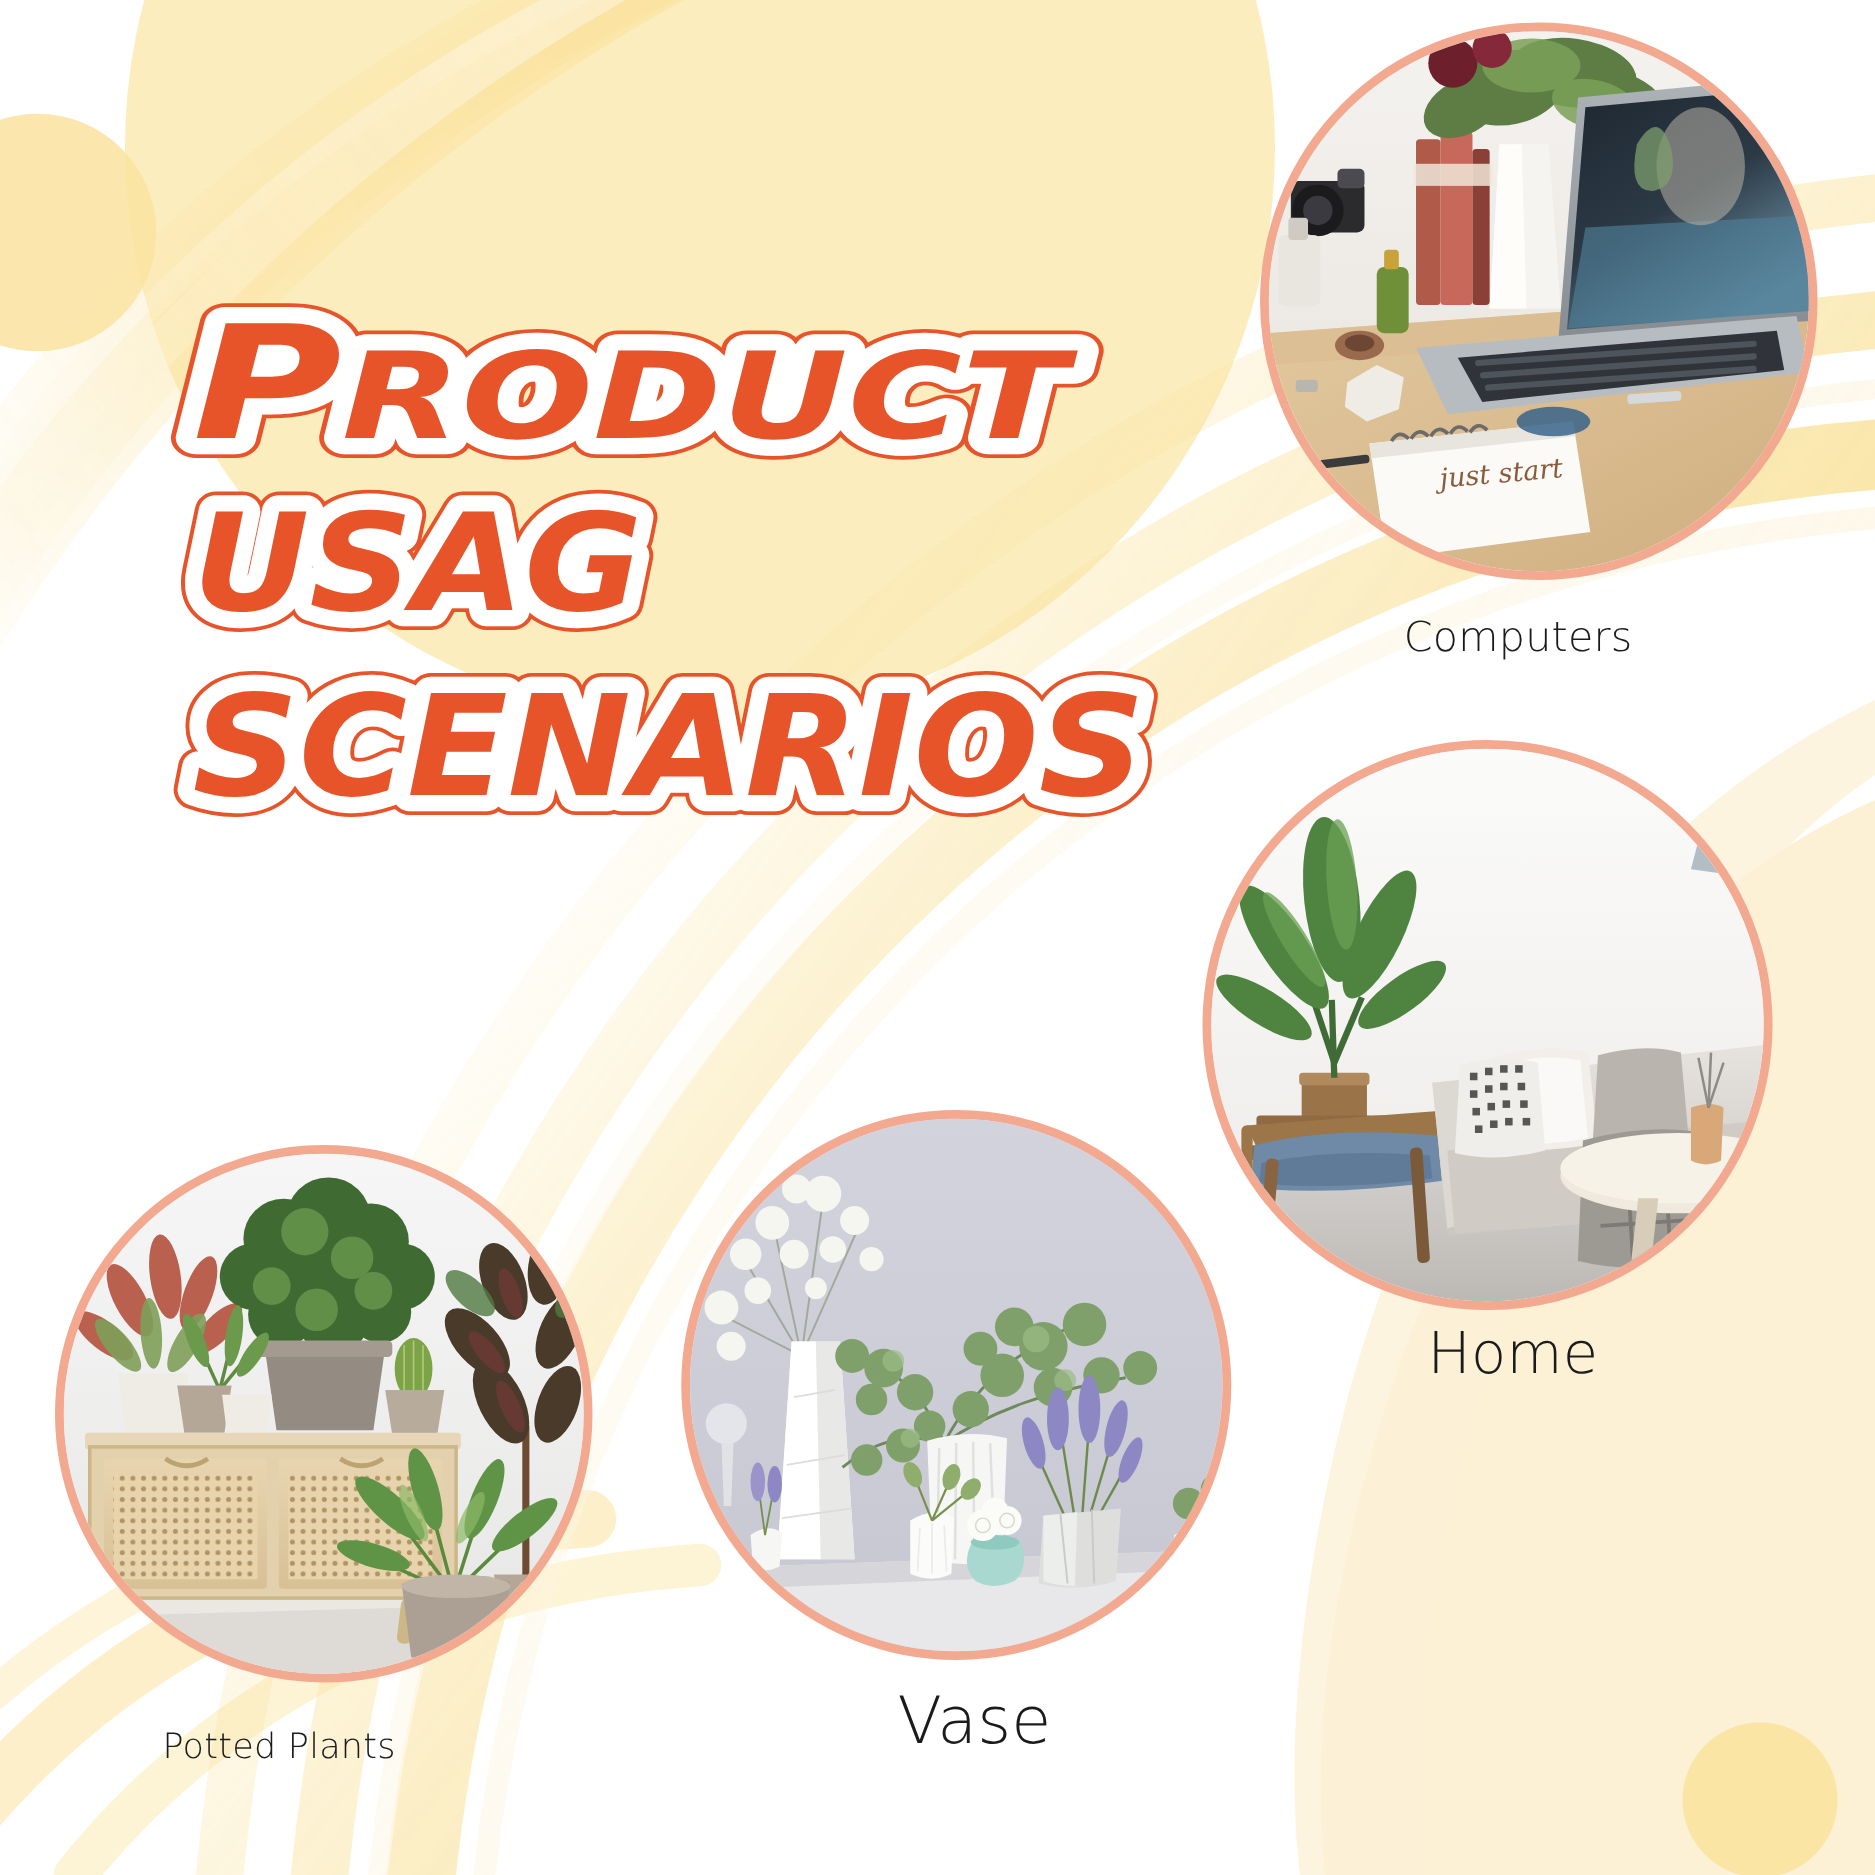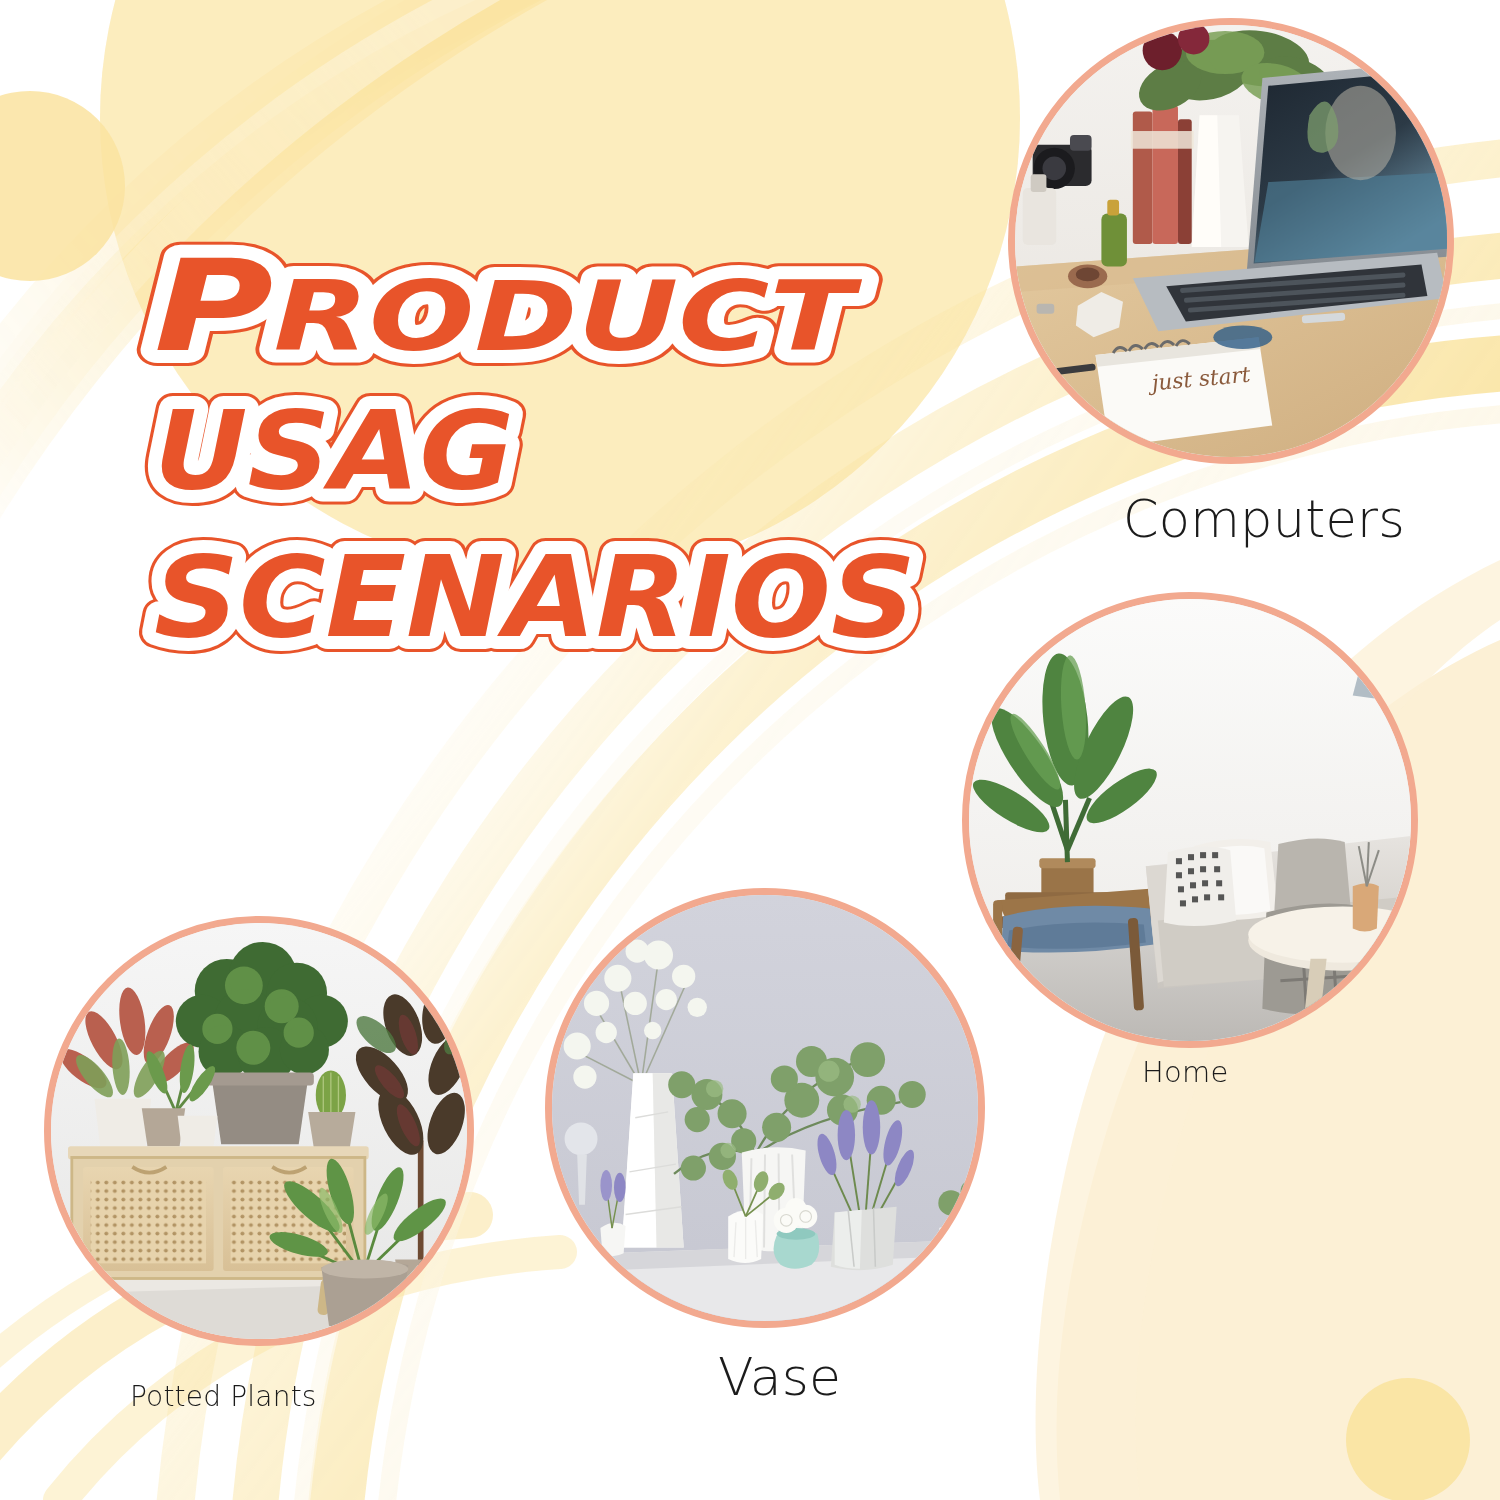--- a/index.html
+++ b/index.html
@@ -38,24 +38,24 @@
     position:absolute;z-index:6;
     font-family:"DejaVu Sans", sans-serif;
     font-weight:300;
     color:#1b1b1b;
     white-space:nowrap;
     letter-spacing:0.2px;
   }
 
   
   #circle-computers{left:1008px;top:18px;width:446px;height:446px;}
-  #label-computers{left:1123px;top:490px;font-size:51px;}
+  #label-computers{left:1123px;top:490px;font-size:33px;}
 
   #circle-home{left:962px;top:592px;width:456px;height:456px;}
-  #label-home{left:1142px;top:1055px;font-size:29px;}
+  #label-home{left:1142px;top:1055px;font-size:46px;}
 
   #circle-vase{left:545px;top:888px;width:440px;height:440px;}
   #label-vase{left:718px;top:1347px;font-size:52px;}
 
   #circle-potted{left:44px;top:916px;width:430px;height:430px;}
   #label-potted{left:130px;top:1380px;font-size:28px;}
 </style>
 </head>
 <body>
 

